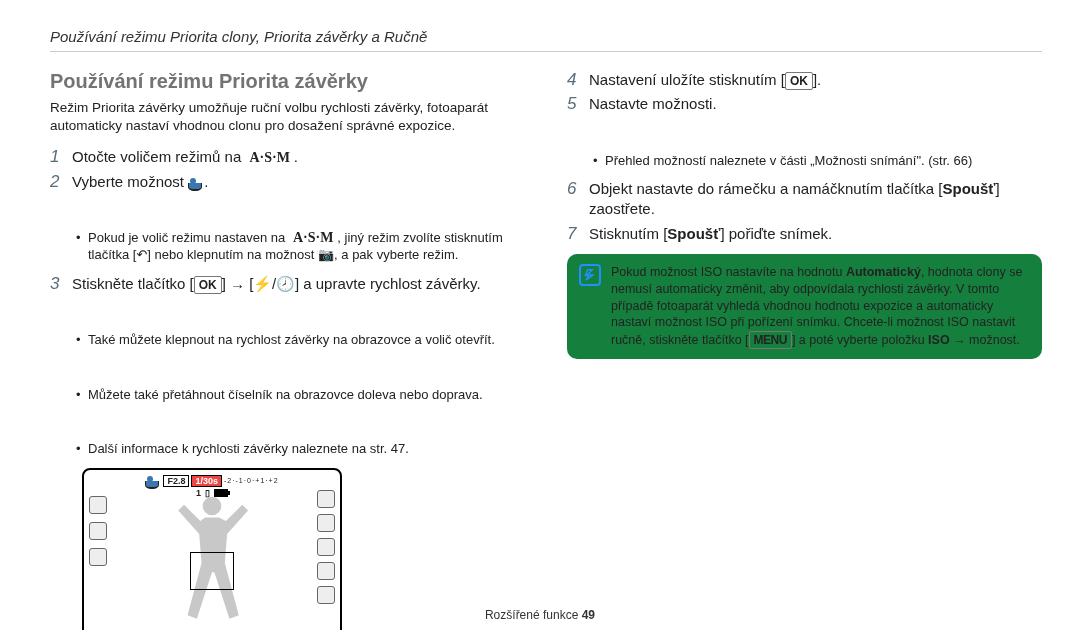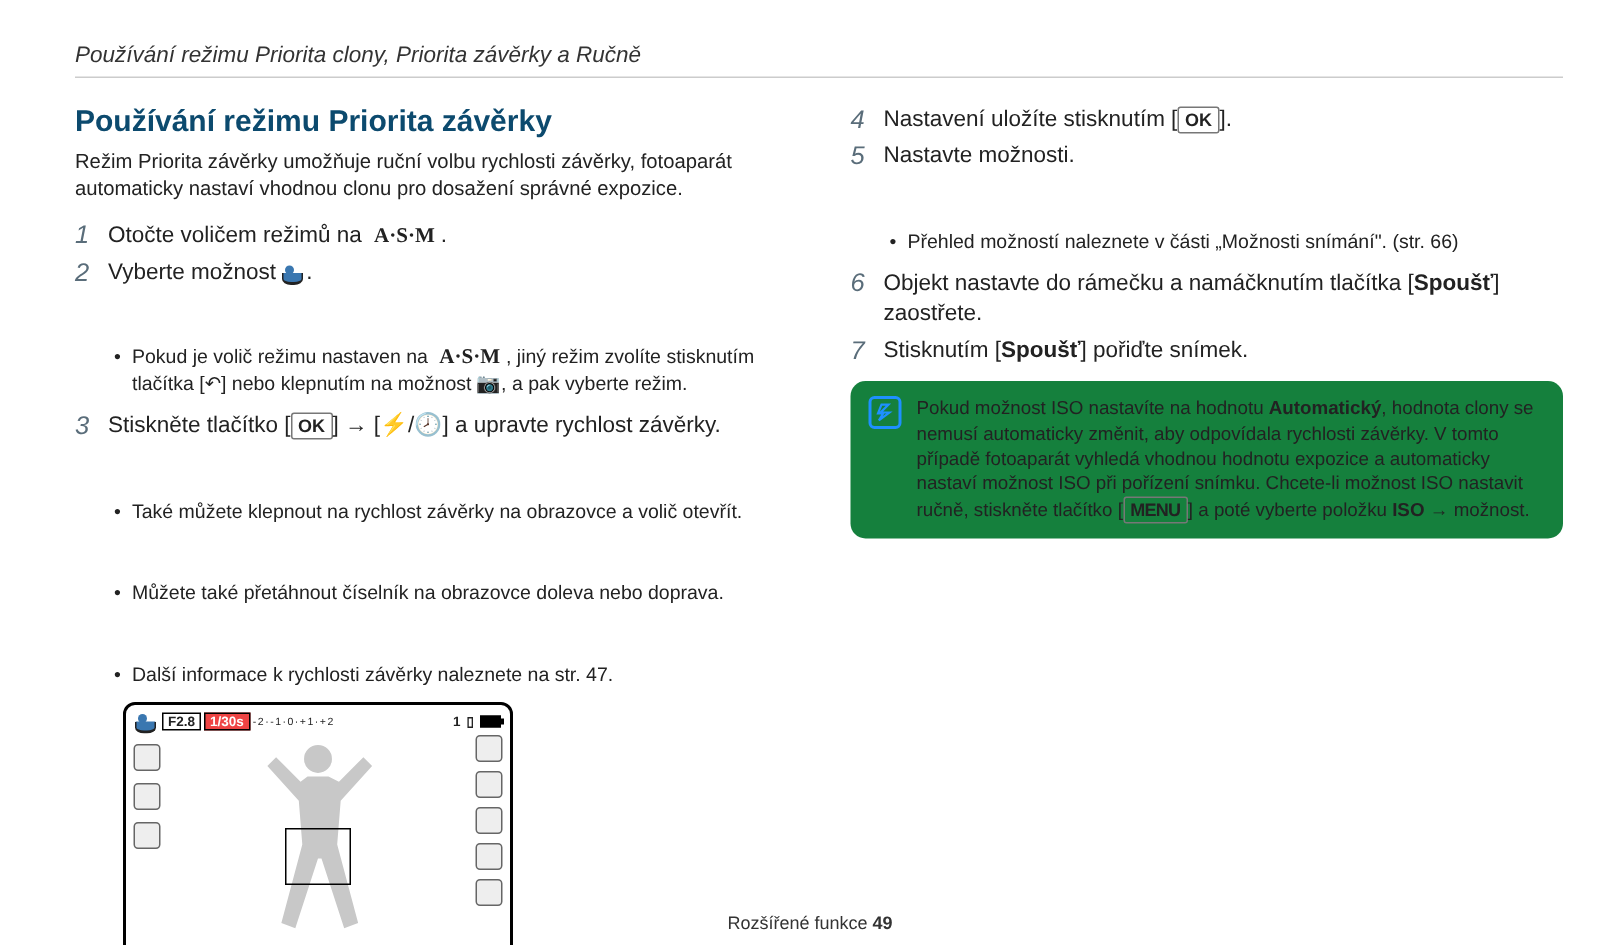--- a/index.html
+++ b/index.html
@@ -1,39 +1,39 @@
 <!DOCTYPE html>
 <html><head>
 <meta charset="utf-8">
 <style>
 * { margin:0; padding:0; box-sizing:border-box; }
 body { width:1080px; height:630px; background:#fff; font-family:"Segoe UI",Arial,sans-serif; color:#222; position:relative; }
 .page { padding:28px 38px 0 50px; }
 .crumb { font-size:15px; font-style:italic; color:#333; border-bottom:1px solid #ccc; padding-bottom:6px; margin-bottom:18px; }
 .cols { display:flex; gap:42px; }
 .col { flex:1; }
-h2 { color:#0c4a6e; font-size:20px; font-weight:600; margin-bottom:6px; }
+h2 { color:#737373; font-size:20px; font-weight:600; margin-bottom:6px; }
 .intro { font-size:13.5px; line-height:1.35; margin-bottom:12px; }
 .step { display:flex; font-size:15px; margin-bottom:4px; }
 .num { font-style:italic; color:#5a6d7a; width:22px; font-size:17px; flex-shrink:0; }
 .stxt { line-height:1.35; }
 .sub { list-style:none; margin:4px 0 10px 26px; }
 .sub li { font-size:13px; line-height:1.35; position:relative; padding-left:12px;margin-top:37px; }
 .sub li::before { content:"•"; position:absolute; left:0; }
 .inline-ico { display:inline-block; border:1px solid #777; border-radius:2px; padding:0 4px; font-size:12px; line-height:16px; font-weight:700; font-style:normal; }
 .inline-ico.asm { font-family:serif; font-weight:600; border:none; font-size:14px; }
 .inline-ico.ok { font-family:sans-serif; }
 .inline-ico.menu { letter-spacing:-0.5px; }
 .dot-ico { display:inline-block; width:16px; height:14px; position:relative; vertical-align:middle; }
 .dot-ico::before { content:""; position:absolute; left:2px; top:2px; width:6px; height:6px; background:#3a77b0; border-radius:50%; }
 .dot-ico::after { content:""; position:absolute; left:0; top:7px; width:12px; height:6px; background:#3a77b0; border-radius:0 0 6px 6px/0 0 4px 4px; border-bottom:2px solid #222; border-left:1px solid #222; border-right:1px solid #222; }
 
 .cam { margin:8px 0 0 32px; width:260px; }
 .screen { border:2px solid #000; border-radius:8px; height:186px; position:relative; background:#fff; }
-.top-row { position:absolute; top:4px; left:6px; right:6px; display:flex; justify-content:space-between; align-items:center; font-size:9px; }
+.top-row { position:absolute; top:4px; left:6px; right:6px; display:flex; justify-content:space-between; align-items:center; font-size:9px;flex-direction:column; }
 .badge-strip { display:flex; align-items:center; gap:2px; }
 .f-badge { border:1px solid #000; padding:0 3px; font-size:9px; font-weight:600; }
 .f-badge.inv { background:#ef4444; color:#fff; }
 .ev { font-size:7px; letter-spacing:1px; }
 .batt { display:flex; align-items:center; gap:4px; font-weight:700; }
 .batt-box { width:14px; height:8px; border:1px solid #000; position:relative; background:#000; }
 .batt-box::after { content:""; position:absolute; right:-3px; top:1px; width:2px; height:4px; background:#000; }
 .side-ico { width:18px; height:18px; border:1px solid #666; border-radius:3px; background:#eee; }
 .left-icos { position:absolute; left:5px; top:26px; display:flex; flex-direction:column; gap:8px; }
 .right-icos { position:absolute; right:5px; top:20px; display:flex; flex-direction:column; gap:6px; }

